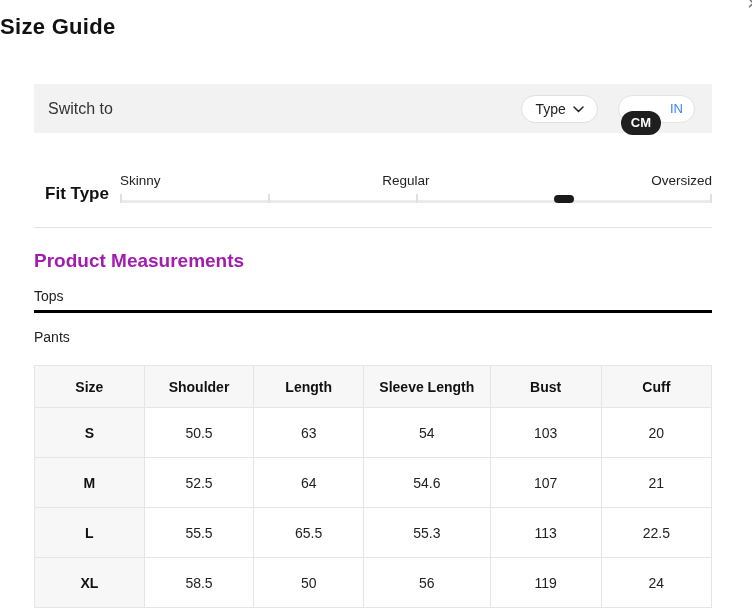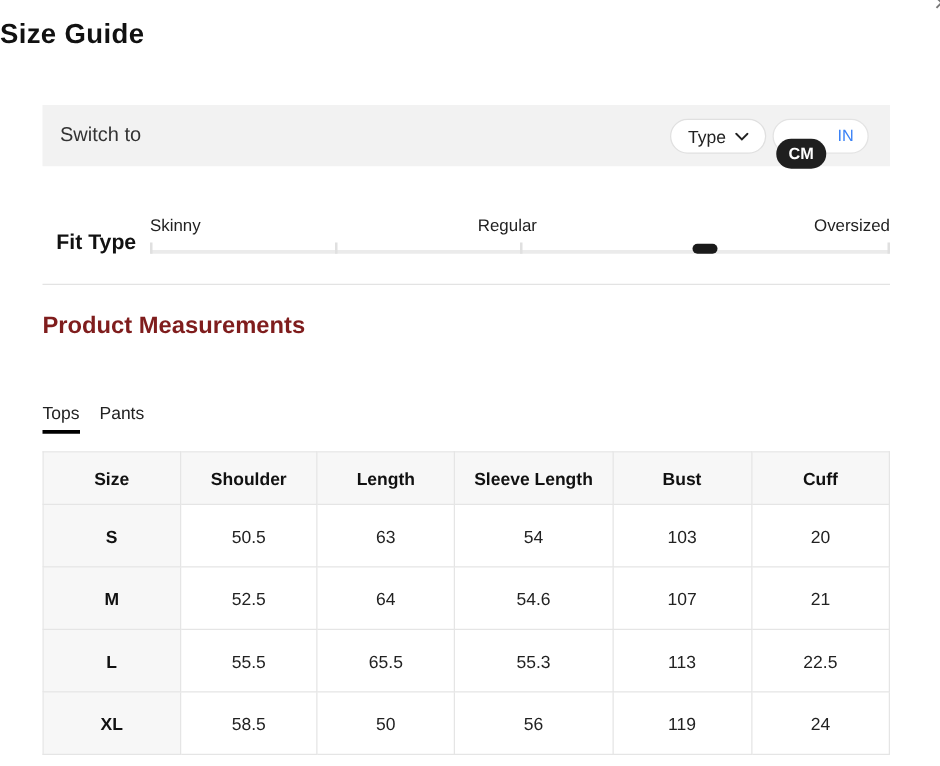--- a/index.html
+++ b/index.html
@@ -31,21 +31,21 @@
   .switch-bar {
     margin-top:44px;
     height:49px;
     background:#f2f2f2;
     display:flex;
     align-items:center;
     justify-content:space-between;
     padding:0 17px 0 14px;
   }
   .switch-label { font-size:16px; color:#333333; }
-  .switch-controls { display:flex; align-items:center; gap:5px; }
+  .switch-controls { display:flex; align-items:center; gap:20px; }
   .type-btn {
     display:flex; align-items:center; gap:7px;
     height:28px; padding:0 13px;
     background:#ffffff;
     border:1px solid #e0e0e0;
     border-radius:14px;
     font-size:14px; color:#222222;
     cursor:pointer;
     font-family:"Liberation Sans", sans-serif;
   }
@@ -104,25 +104,25 @@
     transform:translateX(-50%);
     width:20px; height:8px;
     background:#1a1a1a; border-radius:4px;
     cursor:pointer;
   }
 
   .divider { margin-top:24px; border-top:1px solid #e3e3e3; }
 
   .section-title {
     margin-top:22px;
-    font-size:19px; font-weight:bold; color:#7f1d1d;
-  }
-
-  
-  .tabs { margin-top:50px; display:flex; gap:16px; font-size:14px; }
+    font-size:19px; font-weight:bold; color:#a21caf;
+  }
+
+  
+  .tabs { margin-top:16px; display:flex; gap:16px; font-size:14px;flex-direction:column; }
   .tab { padding-bottom:6px; cursor:pointer; color:#222222; }
   .tab.active { border-bottom:3px solid #000000; }
 
   
   .size-table {
     margin-top:14px;
     width:100%;
     border-collapse:collapse;
     text-align:center;
     font-size:14px;

